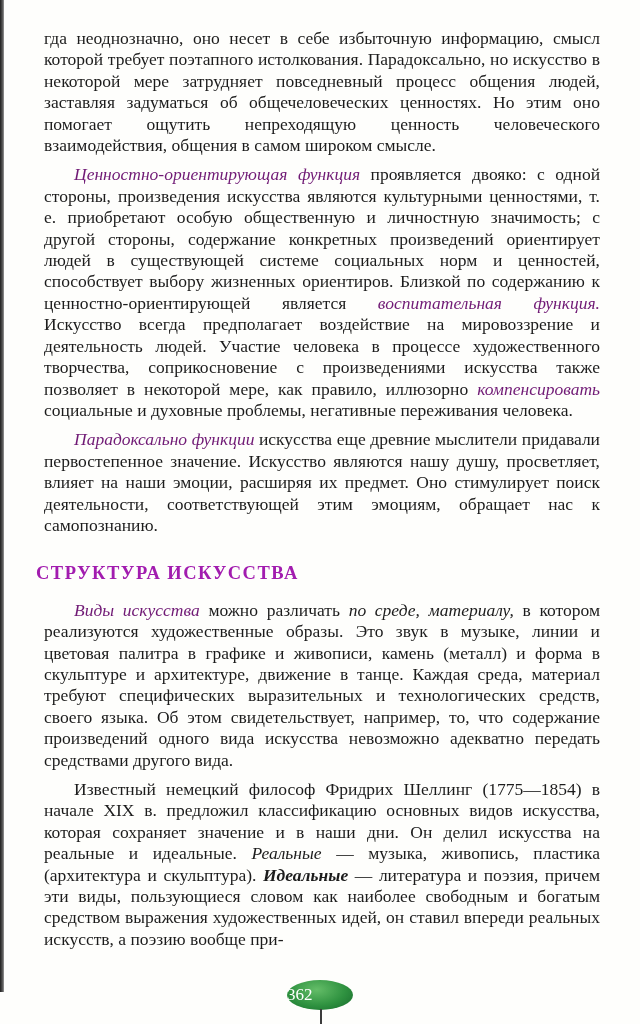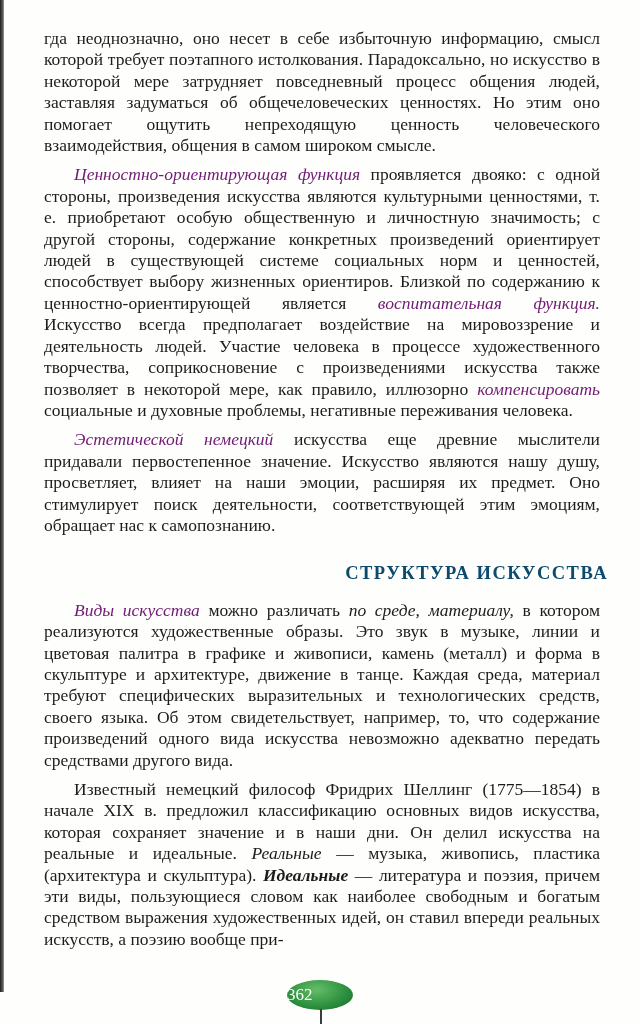--- a/index.html
+++ b/index.html
@@ -39,22 +39,22 @@
   }
   .para.indent {
     text-indent: 30px;
   }
   .seg-n { font-style: normal; }
   .seg-i { font-style: italic; }
   .seg-bi { font-style: italic; font-weight: bold; }
   .seg-gi { font-style: italic; color: #701a75; }
   .section-heading {
     margin: 27px 0 15px 0;
-    text-align: right;
-    color: #0c4a6e;
+    text-align: left;
+    color: #a21caf;
     font-size: 18.5px;
     font-weight: bold;
     letter-spacing: 1.5px;
     text-indent: 0;
   }
   .page-badge {
     position: absolute;
     left: 50%;
     top: 980px;
     transform: translateX(-50%);
@@ -79,21 +79,21 @@
   }
 </style>
 </head>
 <body>
 
 <div class="page">
   <div class="scan-edge"></div>
   <div class="text-column">
       <p class="para"><span class="seg-n">гда неоднозначно, оно несет в себе избыточную информацию, смысл которой требует поэтапного истолкования. Парадоксально, но искусство в некоторой мере затрудняет повседневный процесс общения людей, заставляя задуматься об общечеловеческих ценностях. Но этим оно помогает ощутить непреходящую ценность человеческого взаимодействия, общения в самом широком смысле.</span></p>
       <p class="para indent"><span class="seg-gi">Ценностно-ориентирующая функция</span><span class="seg-n"> проявляется двояко: с одной стороны, произведения искусства являются культурными ценностями, т. е. приобретают особую общественную и личностную значимость; с другой стороны, содержание конкретных произведений ориентирует людей в существующей системе социальных норм и ценностей, способствует выбору жизненных ориентиров. Близкой по содержанию к ценностно-ориентирующей является </span><span class="seg-gi">воспитательная функция.</span><span class="seg-n"> Искусство всегда предполагает воздействие на мировоззрение и деятельность людей. Участие человека в процессе художественного творчества, соприкосновение с произведениями искусства также позволяет в некоторой мере, как правило, иллюзорно </span><span class="seg-gi">компенсировать</span><span class="seg-n"> социальные и духовные проблемы, негативные переживания человека.</span></p>
-      <p class="para indent"><span class="seg-gi">Эстетической немецкий</span><span class="seg-n"> искусства еще древние мыслители придавали первостепенное значение. Искусство являются нашу душу, просветляет, влияет на наши эмоции, расширяя их предмет. Оно стимулирует поиск деятельности, соответствующей этим эмоциям, обращает нас к самопознанию.</span></p>
+      <p class="para indent"><span class="seg-gi">Парадоксально функции</span><span class="seg-n"> искусства еще древние мыслители придавали первостепенное значение. Искусство являются нашу душу, просветляет, влияет на наши эмоции, расширяя их предмет. Оно стимулирует поиск деятельности, соответствующей этим эмоциям, обращает нас к самопознанию.</span></p>
       <h2 class="section-heading">СТРУКТУРА  ИСКУССТВА</h2>
       <p class="para indent"><span class="seg-gi">Виды искусства</span><span class="seg-n"> можно различать </span><span class="seg-i">по среде, материалу,</span><span class="seg-n"> в котором реализуются художественные образы. Это звук в музыке, линии и цветовая палитра в графике и живописи, камень (металл) и форма в скульптуре и архитектуре, движение в танце. Каждая среда, материал требуют специфических выразительных и технологических средств, своего языка. Об этом свидетельствует, например, то, что содержание произведений одного вида искусства невозможно адекватно передать средствами другого вида.</span></p>
       <p class="para indent"><span class="seg-n">Известный немецкий философ Фридрих Шеллинг (1775—1854) в начале XIX в. предложил классификацию основных видов искусства, которая сохраняет значение и в наши дни. Он делил искусства на реальные и идеальные. </span><span class="seg-i">Реальные</span><span class="seg-n"> — музыка, живопись, пластика (архитектура и скульптура). </span><span class="seg-bi">Идеальные</span><span class="seg-n"> — литература и поэзия, причем эти виды, пользующиеся словом как наиболее свободным и богатым средством выражения художественных идей, он ставил впереди реальных искусств, а поэзию вообще при-</span></p>
     </div>
   <div class="page-badge">
     <span>362</span>
   </div>
   <div class="bottom-mark"></div>
 </div>
 

